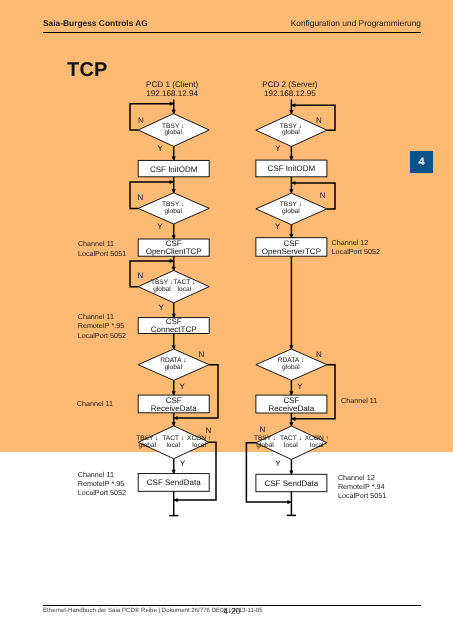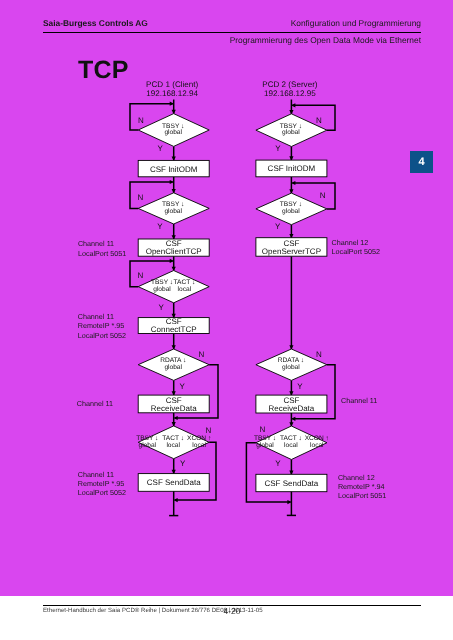--- a/index.html
+++ b/index.html
@@ -1,44 +1,43 @@
 <!DOCTYPE html>
 <html><head>
 <meta charset="utf-8">
 <style>
   html,body{margin:0;padding:0;}
   body{width:453px;height:640px;background:#ffffff;font-family:"Liberation Sans",sans-serif;position:relative;overflow:hidden;-webkit-font-smoothing:antialiased;text-rendering:geometricPrecision;}
-  .page{position:absolute;left:0;top:0;width:453px;height:596px;background:#d946ef;}
+  .page{position:absolute;left:0;top:0;width:453px;height:452px;background:#fdba74;}
   #header-rule-main{position:absolute;left:43px;top:32px;width:378px;height:1px;background:#000;}
   #company-name{position:absolute;left:43px;top:18px;font-size:8.4px;font-weight:bold;color:#1a1a1a;line-height:11px;}
   #chapter-title{position:absolute;left:43px;width:378px;top:18px;font-size:8.4px;color:#1a1a1a;text-align:right;line-height:11px;}
   #section-title{position:absolute;left:43px;width:378px;top:35px;font-size:8.4px;color:#1a1a1a;text-align:right;line-height:11px;}
   #chapter-tab{position:absolute;left:410px;top:151px;width:23px;height:22px;background:#0d5289;color:#fff;font-size:11px;font-weight:bold;display:flex;align-items:center;justify-content:center;line-height:1;}
   #footer-rule{position:absolute;left:43px;top:604.6px;width:378px;height:1px;background:#000;}
   #footer-text{position:absolute;left:43px;top:607px;font-size:6.1px;color:#3d3d3d;line-height:8px;}
   #page-number{position:absolute;left:43px;width:378px;top:606px;font-size:8.4px;color:#1a1a1a;text-align:center;line-height:11px;}
-  #tcp-title{position:absolute;left:78px;top:61px;font-size:25px;font-weight:bold;color:#111;line-height:19px;letter-spacing:0.2px;}
+  #tcp-title{position:absolute;left:67px;top:61px;font-size:20px;font-weight:bold;color:#111;line-height:19px;letter-spacing:0.2px;}
   #flowchart{position:absolute;left:0;top:0;}
   .fc-shape{fill:#ffffff;stroke:#000000;stroke-width:0.9;}
   .fc-line{stroke:#000000;stroke-width:1.5;fill:none;stroke-linecap:butt;}
   .fc-arrow{fill:#000000;}
   .fc-txt{font-family:"Liberation Sans",sans-serif;font-size:8px;fill:#111;text-anchor:middle;}
   .fc-dtxt{font-family:"Liberation Sans",sans-serif;font-size:6.6px;fill:#111;text-anchor:middle;}
   .fc-yn{font-family:"Liberation Sans",sans-serif;font-size:8px;fill:#111;text-anchor:middle;}
   .fc-head{font-family:"Liberation Sans",sans-serif;font-size:8.1px;fill:#111;text-anchor:middle;}
   .fc-note{font-family:"Liberation Sans",sans-serif;font-size:7.2px;fill:#1a1a1a;}
 </style>
 </head>
 <body>
 
 <div class="page">
   <div id="header-rule-main"></div>
   <div id="company-name">Saia-Burgess Controls AG</div>
   <div id="chapter-title">Konfiguration und Programmierung</div>
-  <div id="section-title">Programmierung des Open Data Mode via Ethernet</div>
   <div id="tcp-title">TCP</div>
   <div id="chapter-tab">4</div>
   <div id="footer-rule"></div>
   <div id="footer-text">Ethernet-Handbuch der Saia PCD® Reihe | Dokument 26/776 DE08 | 2013-11-05</div>
   <div id="page-number">4-20</div>
   <svg id="flowchart" width="453" height="640">
       <text x="172.2" y="86.5" class="fc-head">PCD 1 (Client)</text>
       <text x="172.2" y="95.5" class="fc-head">192.168.12.94</text>
       <text x="289.9" y="86.5" class="fc-head">PCD 2 (Server)</text>
       <text x="289.9" y="95.5" class="fc-head">192.168.12.95</text>

